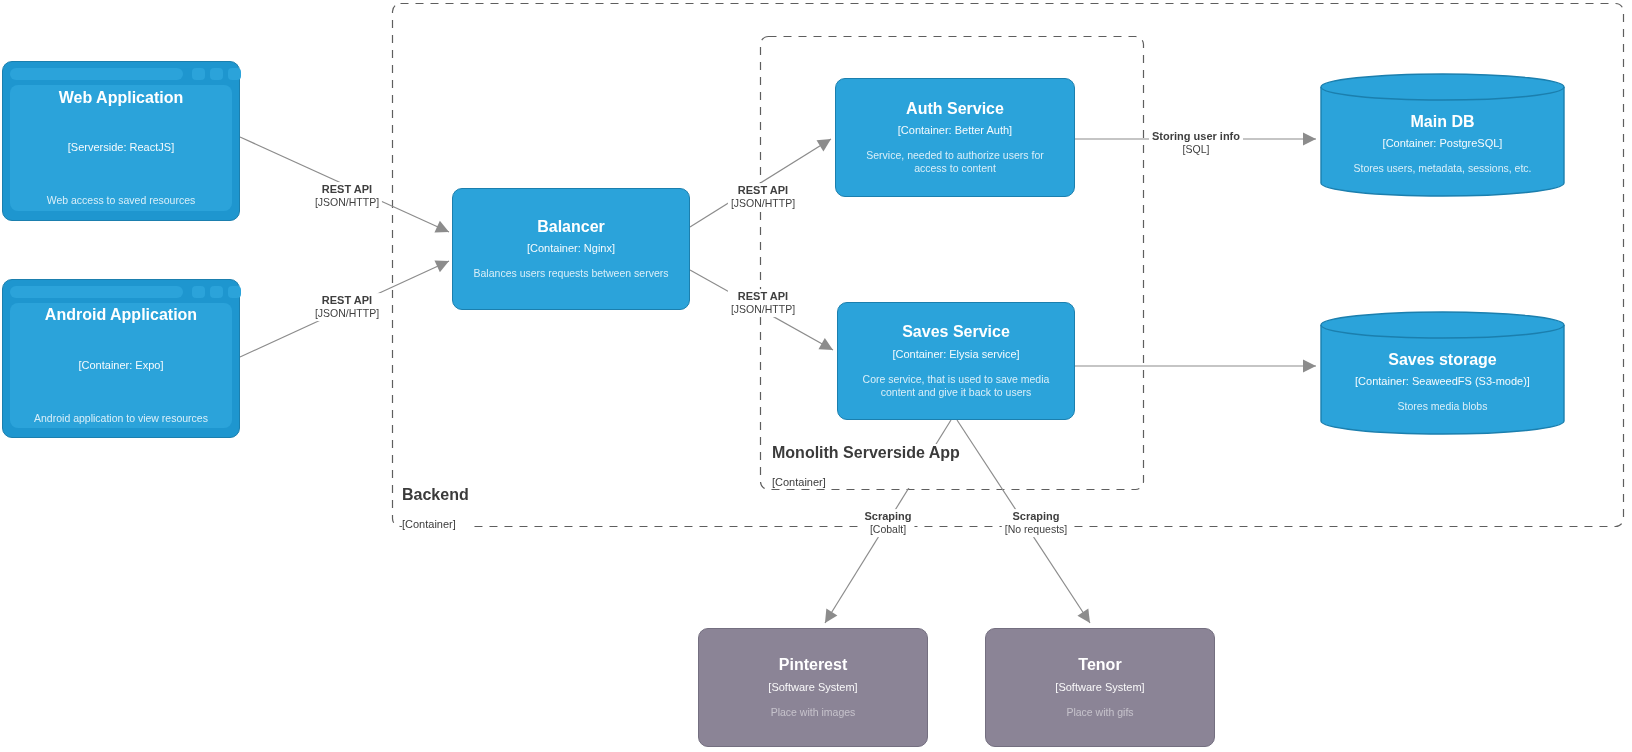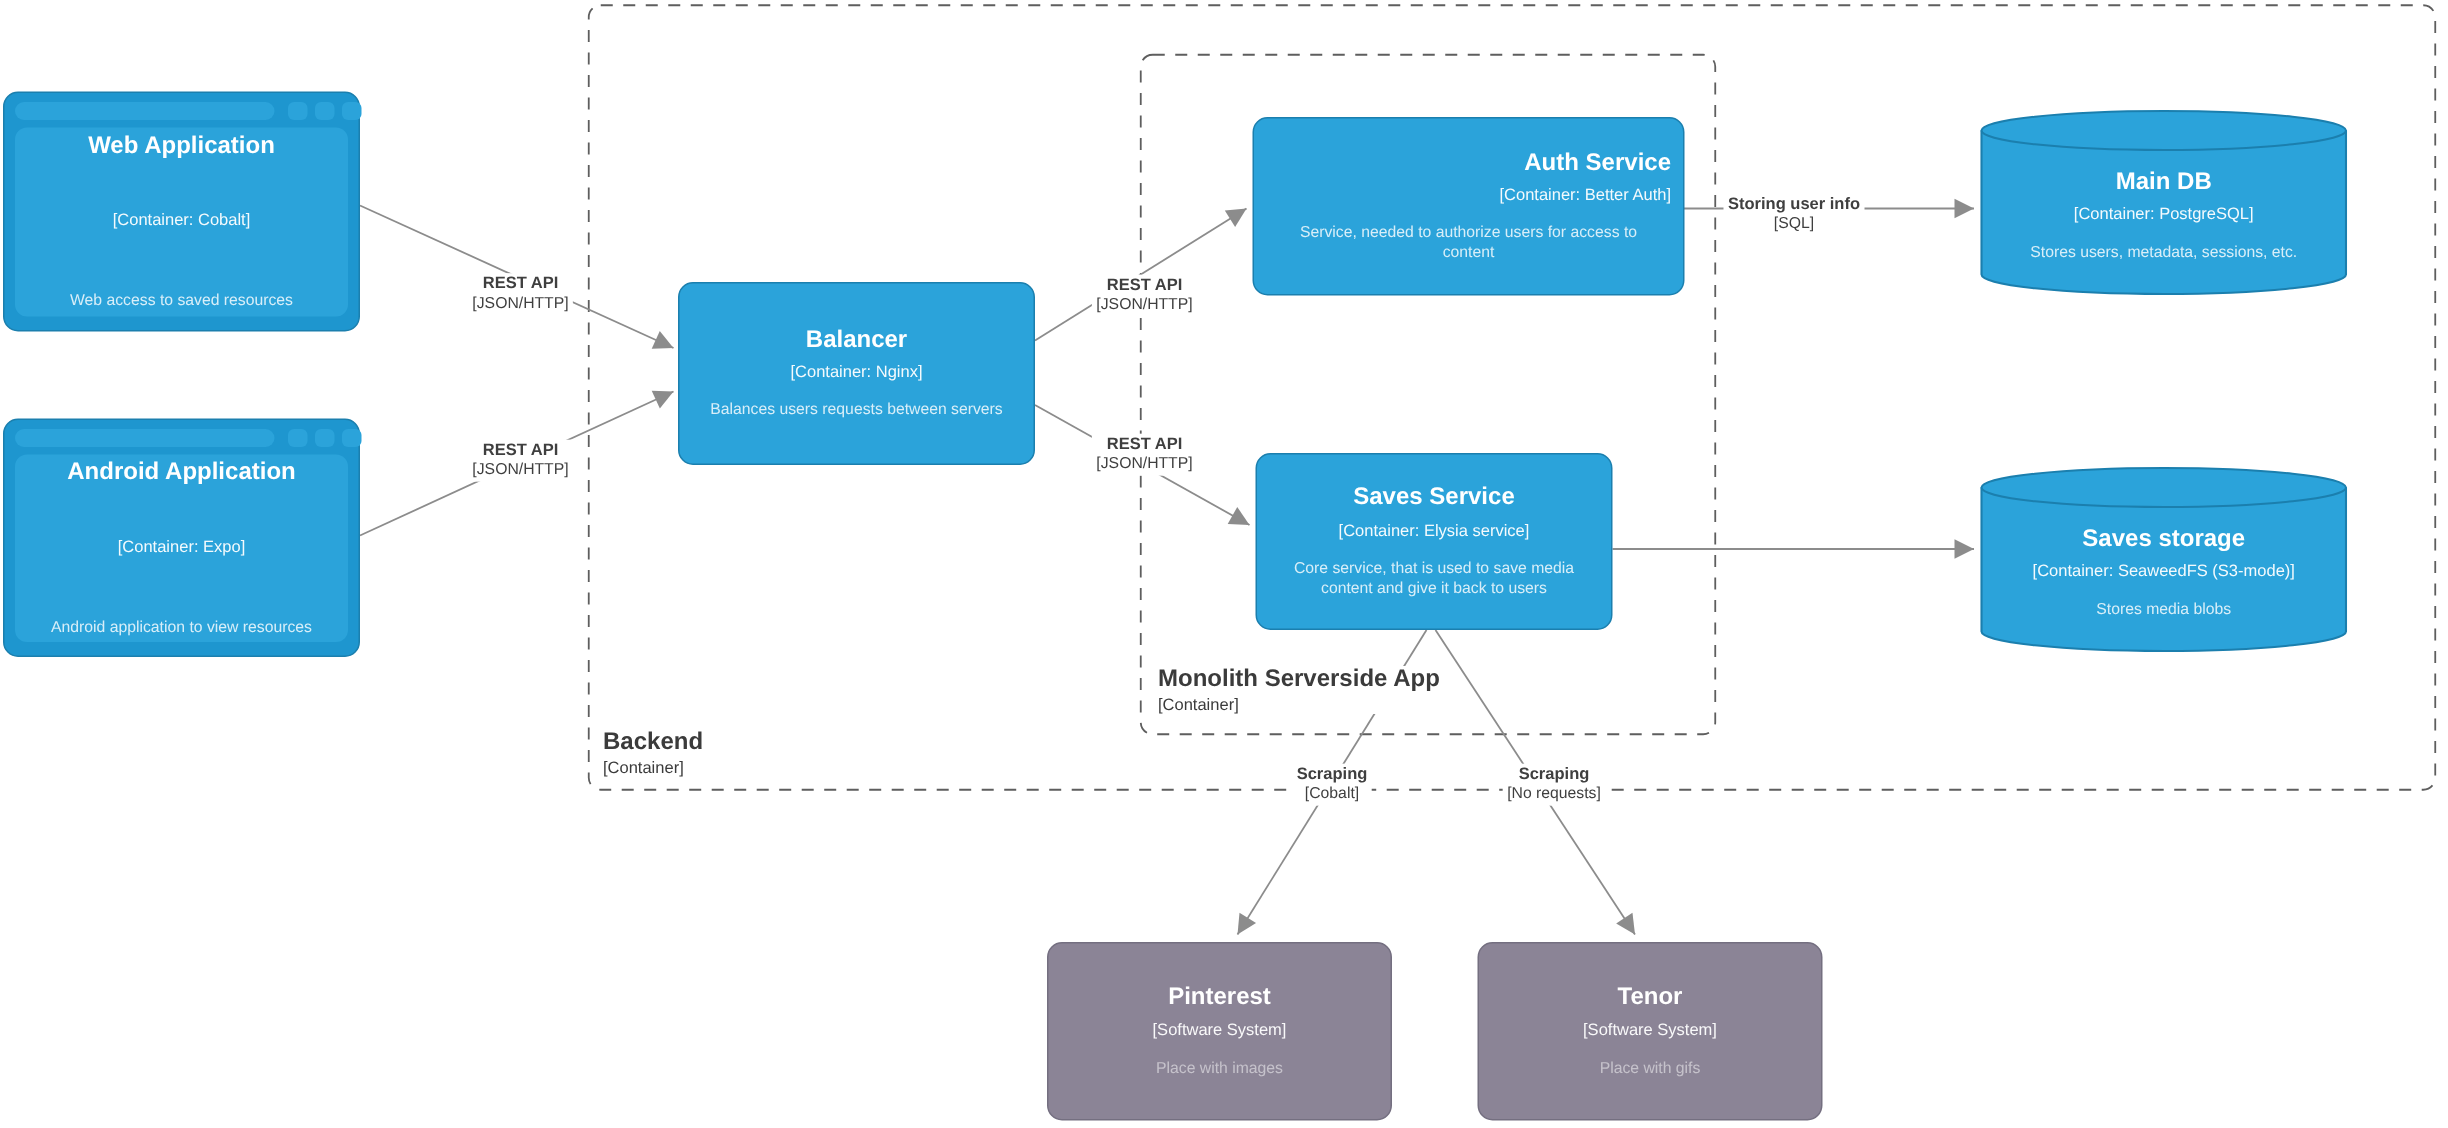--- a/index.html
+++ b/index.html
@@ -44,21 +44,21 @@
   .cyl-text{position:absolute;left:0;right:0;top:0;bottom:0;display:flex;flex-direction:column;
             justify-content:center;padding-top:18px;}
 
   .edge-label{position:absolute;transform:translate(-50%,-50%);text-align:center;background:var(--background);
               padding:1px 3px;color:var(--edge-label-text);line-height:1.2;white-space:nowrap;z-index:6;}
   .el-title{font-size:11px;font-weight:bold;}
   .el-meta{font-size:10.5px;}
 
   .boundary-label{position:absolute;color:#3b3b3b;z-index:5;background:var(--background);padding-right:4px;}
   .bl-title{font-size:16px;font-weight:bold;line-height:1.15;}
-  .bl-meta{font-size:11px;margin-top:2px;}
+  .bl-meta{font-size:11px;margin-top:14px;}
 
   .z-nodes{z-index:4;}
 </style>
 </head>
 <body>
 
 <div class="canvas">
 
   <svg class="layer" width="1632" height="752">
     <defs>
@@ -89,21 +89,21 @@
     <div class="bl-meta">[Container]</div>
   </div>
 
   <div class="node browser z-nodes" style="left:2px;top:61px;width:238px;height:160px;">
     <div class="b-bar"></div>
     <div class="b-btn" style="left:189px;"></div>
     <div class="b-btn" style="left:207px;"></div>
     <div class="b-btn" style="left:225px;"></div>
     <div class="b-content">
       <div class="n-title">Web Application</div>
-      <div class="n-meta">[Container: Cobalt]</div>
+      <div class="n-meta">[Serverside: ReactJS]</div>
       <div class="n-desc">Web access to saved resources</div>
     </div>
   </div>
 
   <div class="node browser z-nodes" style="left:2px;top:279px;width:238px;height:159px;">
     <div class="b-bar"></div>
     <div class="b-btn" style="left:189px;"></div>
     <div class="b-btn" style="left:207px;"></div>
     <div class="b-btn" style="left:225px;"></div>
     <div class="b-content">
@@ -112,21 +112,21 @@
       <div class="n-desc">Android application to view resources</div>
     </div>
   </div>
 
   <div class="node cbox z-nodes" style="left:452px;top:188px;width:238px;height:122px;">
     <div class="n-title">Balancer</div>
     <div class="n-meta">[Container: Nginx]</div>
     <div class="n-desc">Balances users requests between servers</div>
   </div>
 
-  <div class="node cbox z-nodes" style="left:835px;top:78px;width:288px;height:119px;align-items:flex-end;">
+  <div class="node cbox z-nodes" style="left:835px;top:78px;width:240px;height:119px;">
     <div class="n-title">Auth Service</div>
     <div class="n-meta">[Container: Better Auth]</div>
     <div class="n-desc">Service, needed to authorize users for access to content</div>
   </div>
 
   <div class="node cbox z-nodes" style="left:837px;top:302px;width:238px;height:118px;">
     <div class="n-title">Saves Service</div>
     <div class="n-meta">[Container: Elysia service]</div>
     <div class="n-desc">Core service, that is used to save media content and give it back to users</div>
   </div>

